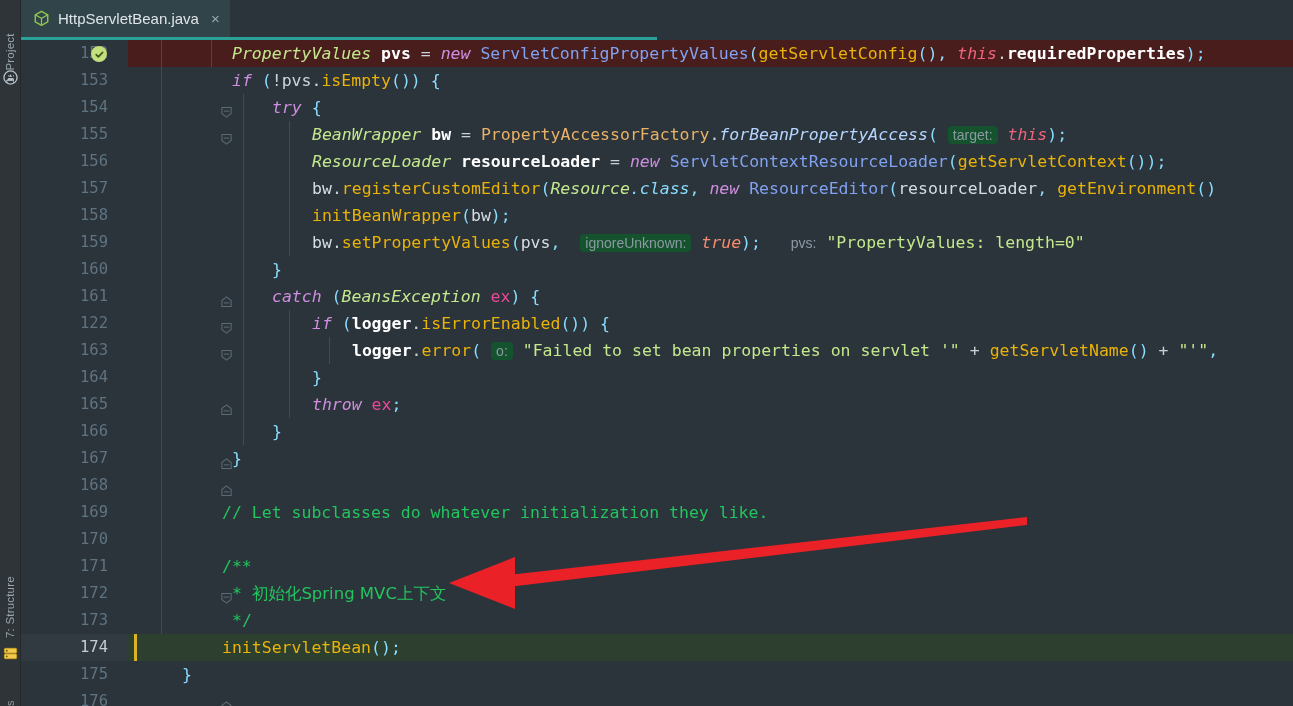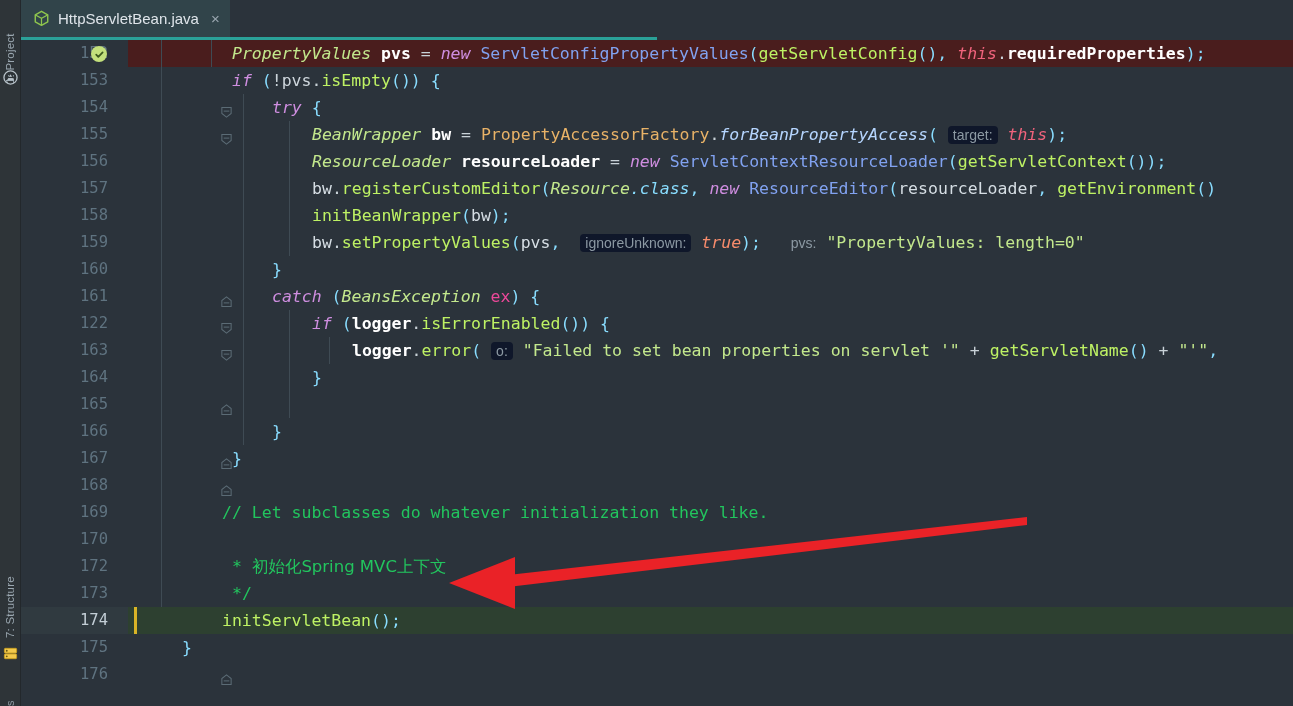--- a/index.html
+++ b/index.html
@@ -152,36 +152,36 @@
   .iguide {
     position: absolute; top: 0;
     width: 1px; height: 27px;
     background: #3f4b54;
   }
 
   
   .kw    { color: #cf8ee0; font-style: italic; }
   .type  { color: #c3e88d; font-style: italic; }                           
   .cls   { color: #81a2f0; }                           
-  .meth  { color: #bef264; }                           
+  .meth  { color: #eab308; }                           
   .fld   { color: #ffffff; font-weight: bold; }
   .plain { color: #d6deE4; }
   .ident { color: #ced6dc; }
   .str   { color: #c3e88d; }
   .this  { color: #f0637c; font-style: italic; }
   .bool  { color: #f78c6c; font-style: italic; }
   .var   { color: #ec4899; }
   .cmt   { color: #22c55e; }
   .amber { color: #e8b267; margin-top: 19px; }
   .punc  { color: #89ddff; }
   .op    { color: #c9d2d8; }
 
   .hint {
     color: #8c99a3;
-    background: #0f172a;
+    background: #14532d;
     border-radius: 4px;
     padding: 1px 5px;
     font-family: "Liberation Sans", sans-serif;
     font-size: 14px;
   }
 
   
   #arrow {
     position: absolute; left: 0; top: 0;
     width: 1293px; height: 706px;
@@ -401,20 +401,21 @@
       <div class="code"><span style="display:inline-block;width:168px"></span><span class="punc">}</span></div>
     </div>
 
     <div class="row">
       <div class="gutter">
         <span class="lineno">165</span>
       </div>
       <span class="iguide" style="left:140px"></span>
       <span class="iguide" style="left:222px"></span>
       <span class="iguide" style="left:268px"></span>
+      <div class="code"><span style="display:inline-block;width:168px"></span><span class="kw">throw </span><span class="var">ex</span><span class="punc">;</span></div>
     </div>
 
     <div class="row">
       <div class="gutter">
         <span class="lineno">166</span>
         <span class="fold">
           <svg viewBox="0 0 14 14" width="13" height="13">
               <path d="M2 12.5 h10 v-6.5 l-5 -4 l-5 4 Z" fill="none" stroke="#5b6b75" stroke-width="1.1"></path>
               <path d="M4 8.5 h6" stroke="#5b6b75" stroke-width="1.1"></path>
             </svg>
@@ -456,20 +457,33 @@
     </div>
 
     <div class="row">
       <div class="gutter">
         <span class="lineno">170</span>
       </div>
       <span class="iguide" style="left:140px"></span>
       <div class="code"></div>
     </div>
 
+    <div class="row">
+      <div class="gutter">
+        <span class="lineno">171</span>
+        <span class="fold">
+          <svg viewBox="0 0 14 14" width="13" height="13">
+              <path d="M2 1.5 h10 v6.5 l-5 4 l-5 -4 Z" fill="none" stroke="#5b6b75" stroke-width="1.1"></path>
+              <path d="M4 5.5 h6" stroke="#5b6b75" stroke-width="1.1"></path>
+            </svg>
+        </span>
+      </div>
+      <span class="iguide" style="left:140px"></span>
+      <div class="code"><span style="display:inline-block;width:78px"></span><span class="cmt">/**</span></div>
+    </div>
 
     <div class="row">
       <div class="gutter">
         <span class="lineno">172</span>
       </div>
       <span class="iguide" style="left:140px"></span>
       <div class="code"><span style="display:inline-block;width:88px"></span><span class="cmt">* </span><span class="cmt" style="font-family:'DejaVu Sans',sans-serif">初始化Spring MVC上下文</span></div>
     </div>
 
     <div class="row">

